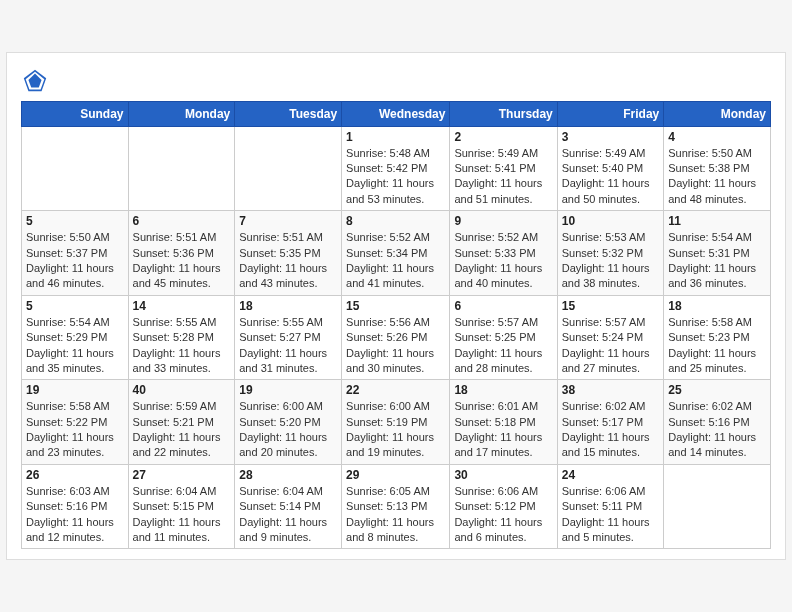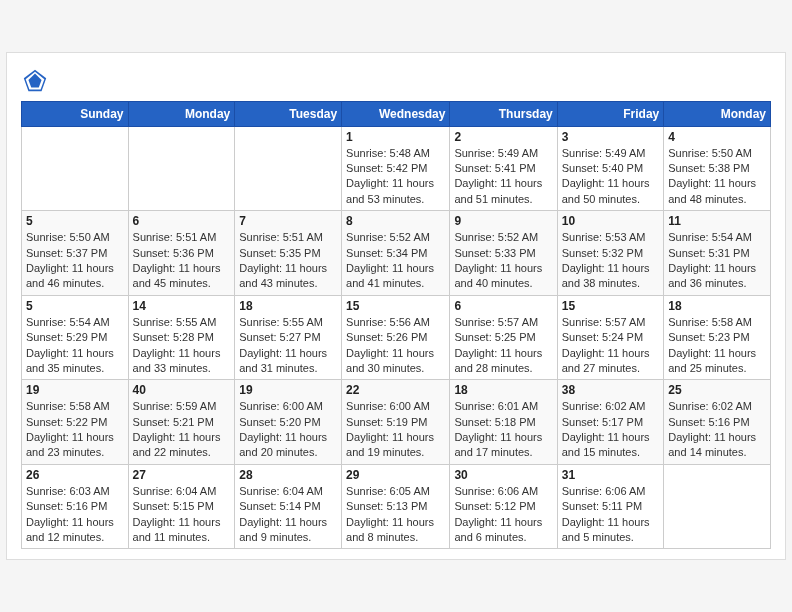--- a/index.html
+++ b/index.html
@@ -260,20 +260,20 @@
           </td>
           <td>
             <span class="day-num">29</span>
             <div class="day-info">Sunrise: 6:05 AM<br>Sunset: 5:13 PM<br>Daylight: 11 hours<br>and 8 minutes.</div>
           </td>
           <td>
             <span class="day-num">30</span>
             <div class="day-info">Sunrise: 6:06 AM<br>Sunset: 5:12 PM<br>Daylight: 11 hours<br>and 6 minutes.</div>
           </td>
           <td>
-            <span class="day-num">31</span>
+            <span class="day-num">24</span>
             <div class="day-info">Sunrise: 6:06 AM<br>Sunset: 5:11 PM<br>Daylight: 11 hours<br>and 5 minutes.</div>
           </td>
           <td class="empty-cell"></td>
         </tr>
       </tbody>
   </table>
 </div>
 
 </body></html>

